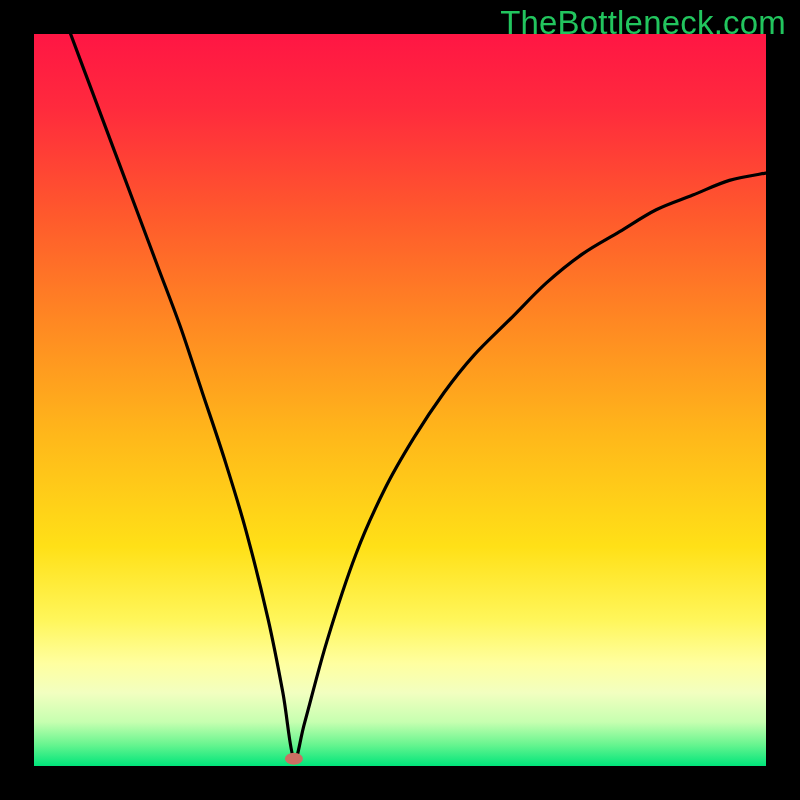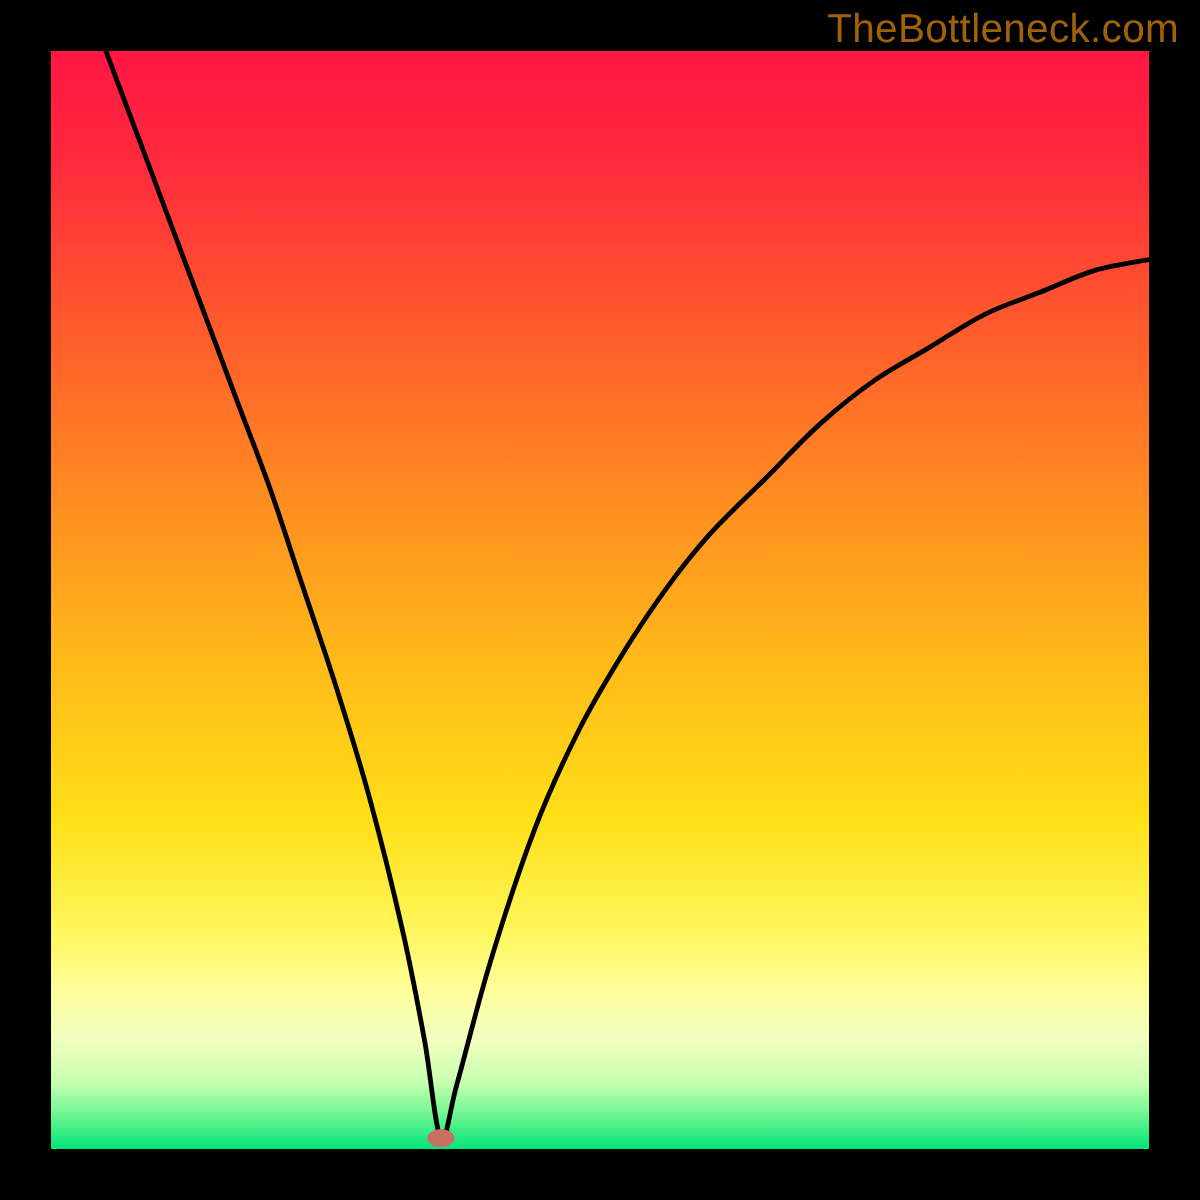--- a/index.html
+++ b/index.html
@@ -33,22 +33,22 @@
   }
   .curve {
     position: absolute;
     inset: 0;
     pointer-events: none;
   }
   .watermark {
     position: absolute;
     top: 4px;
     right: 14px;
-    color: #a16207;
-    font-size: 27px;
+    color: #22c55e;
+    font-size: 33px;
     font-weight: 400;
     letter-spacing: 0.2px;
     user-select: none;
   }
 </style>
 </head>
 <body>
 
 <div class="frame">
 

